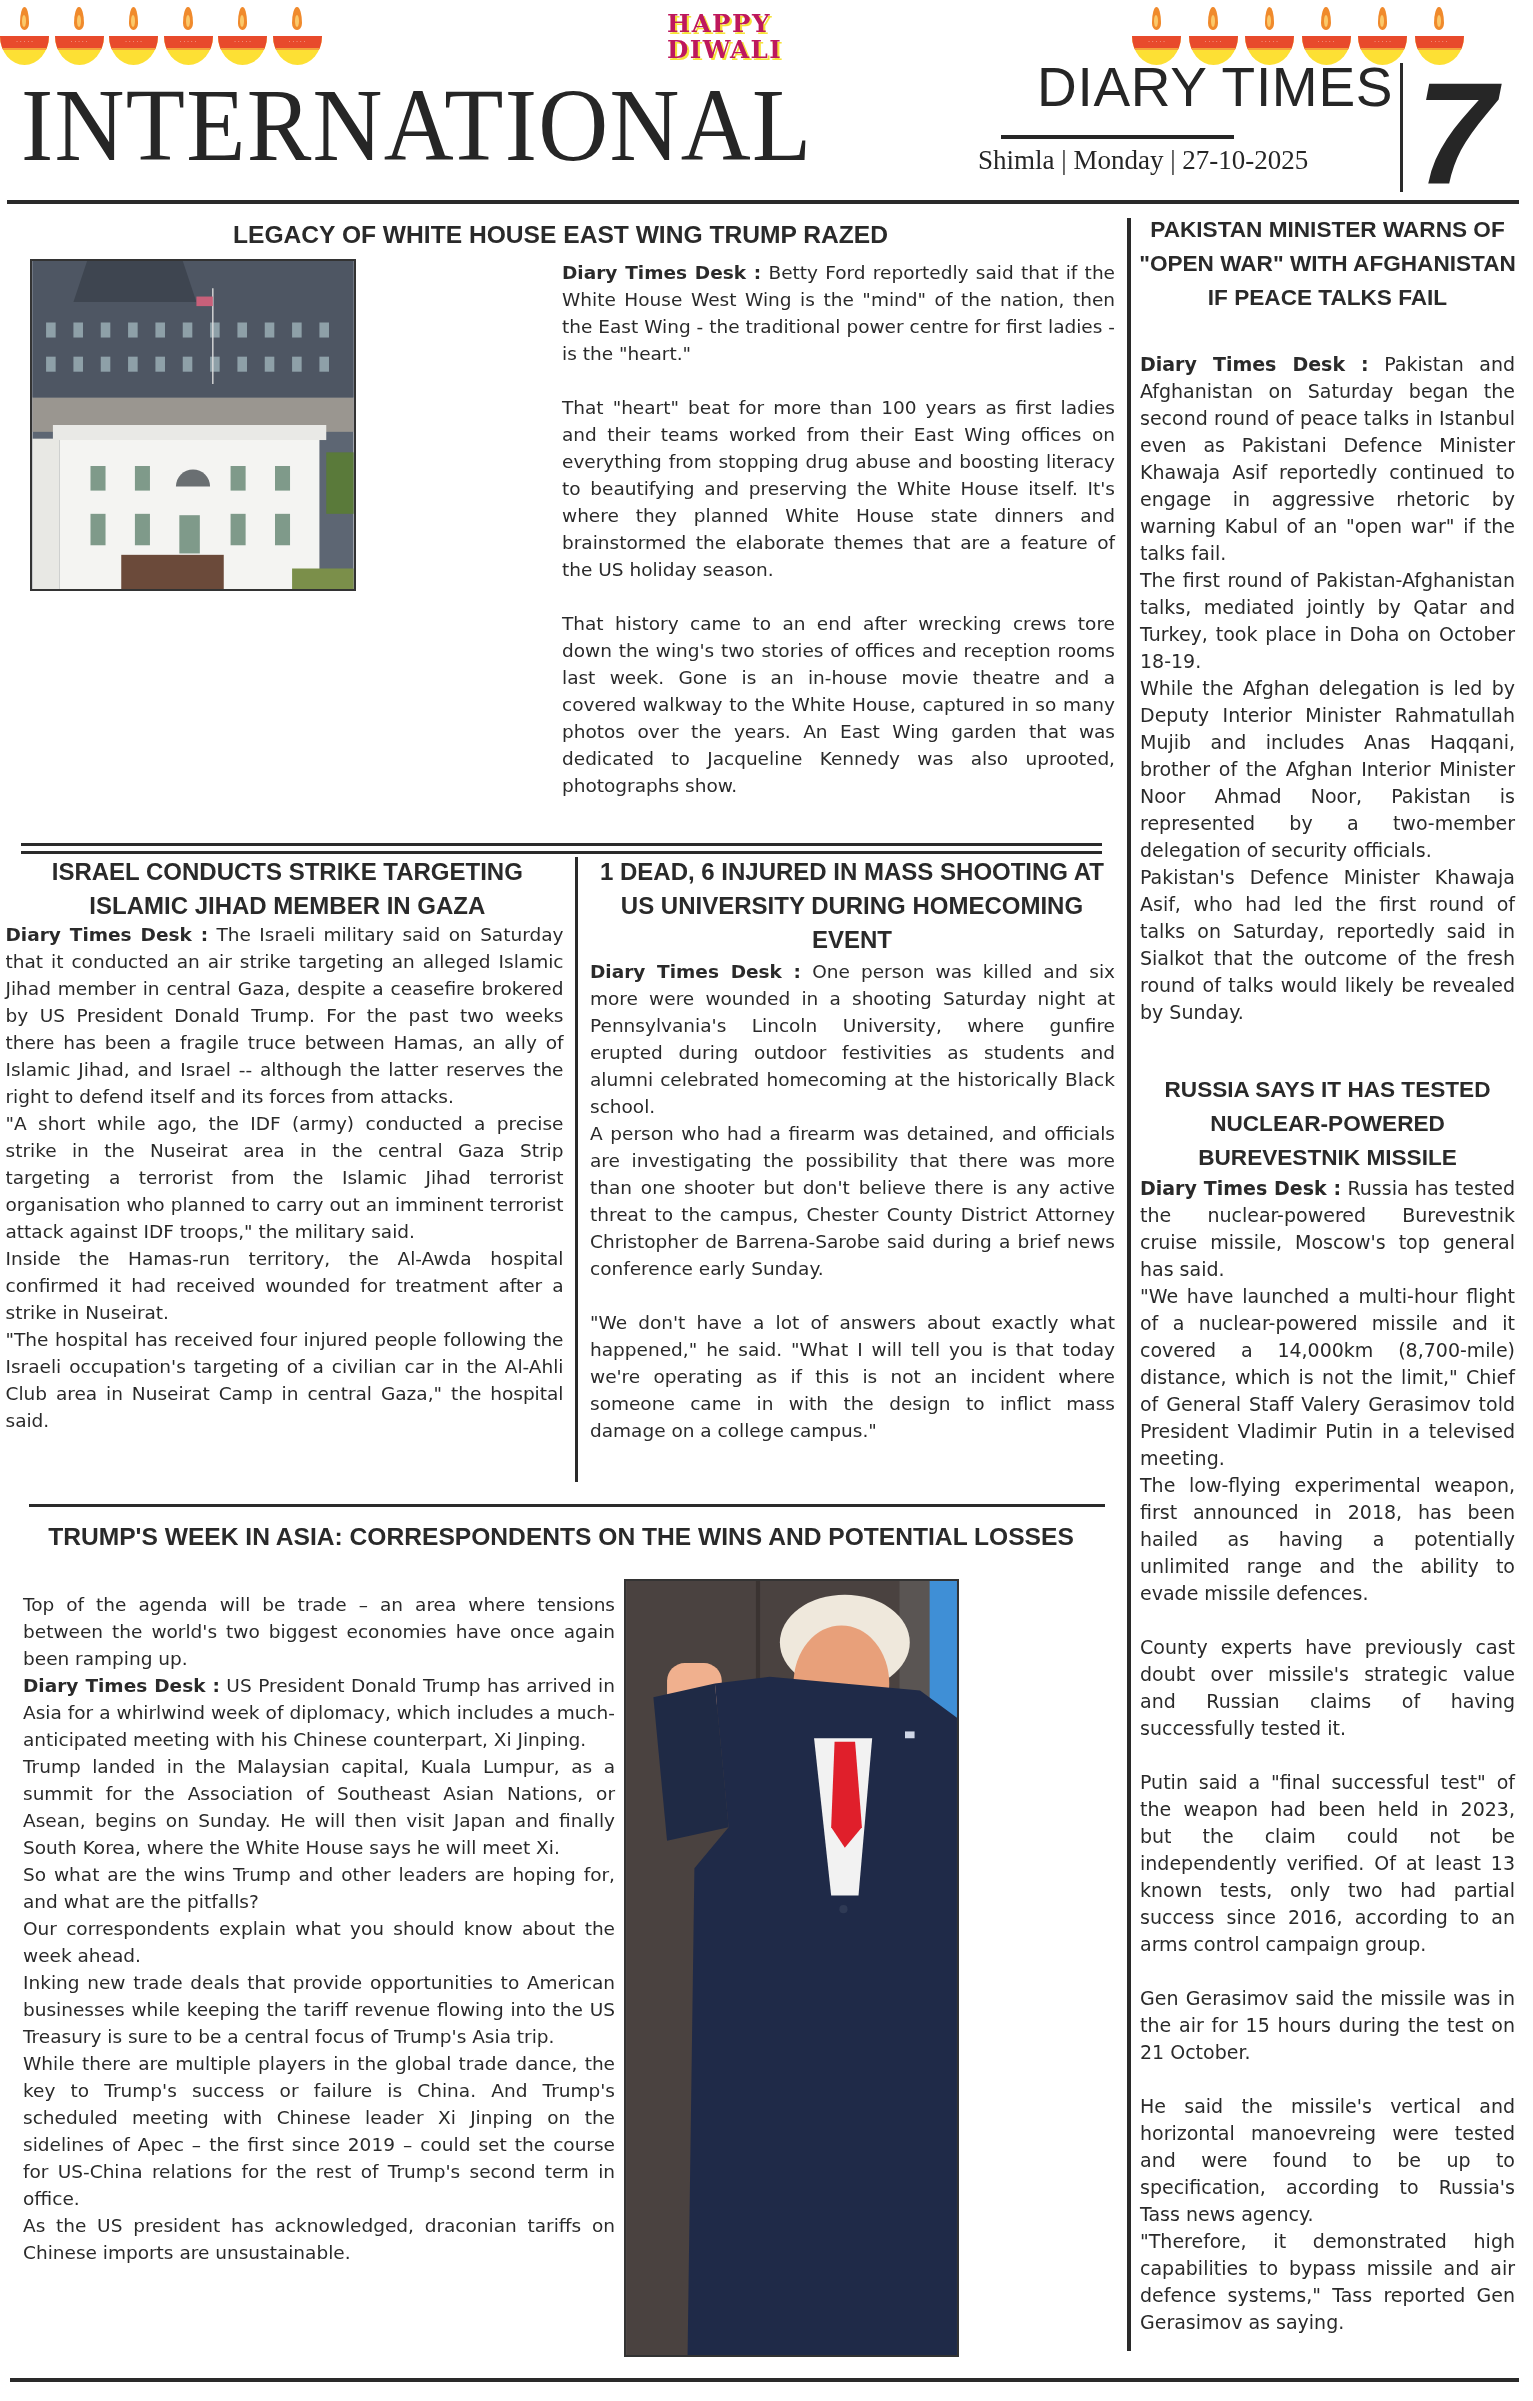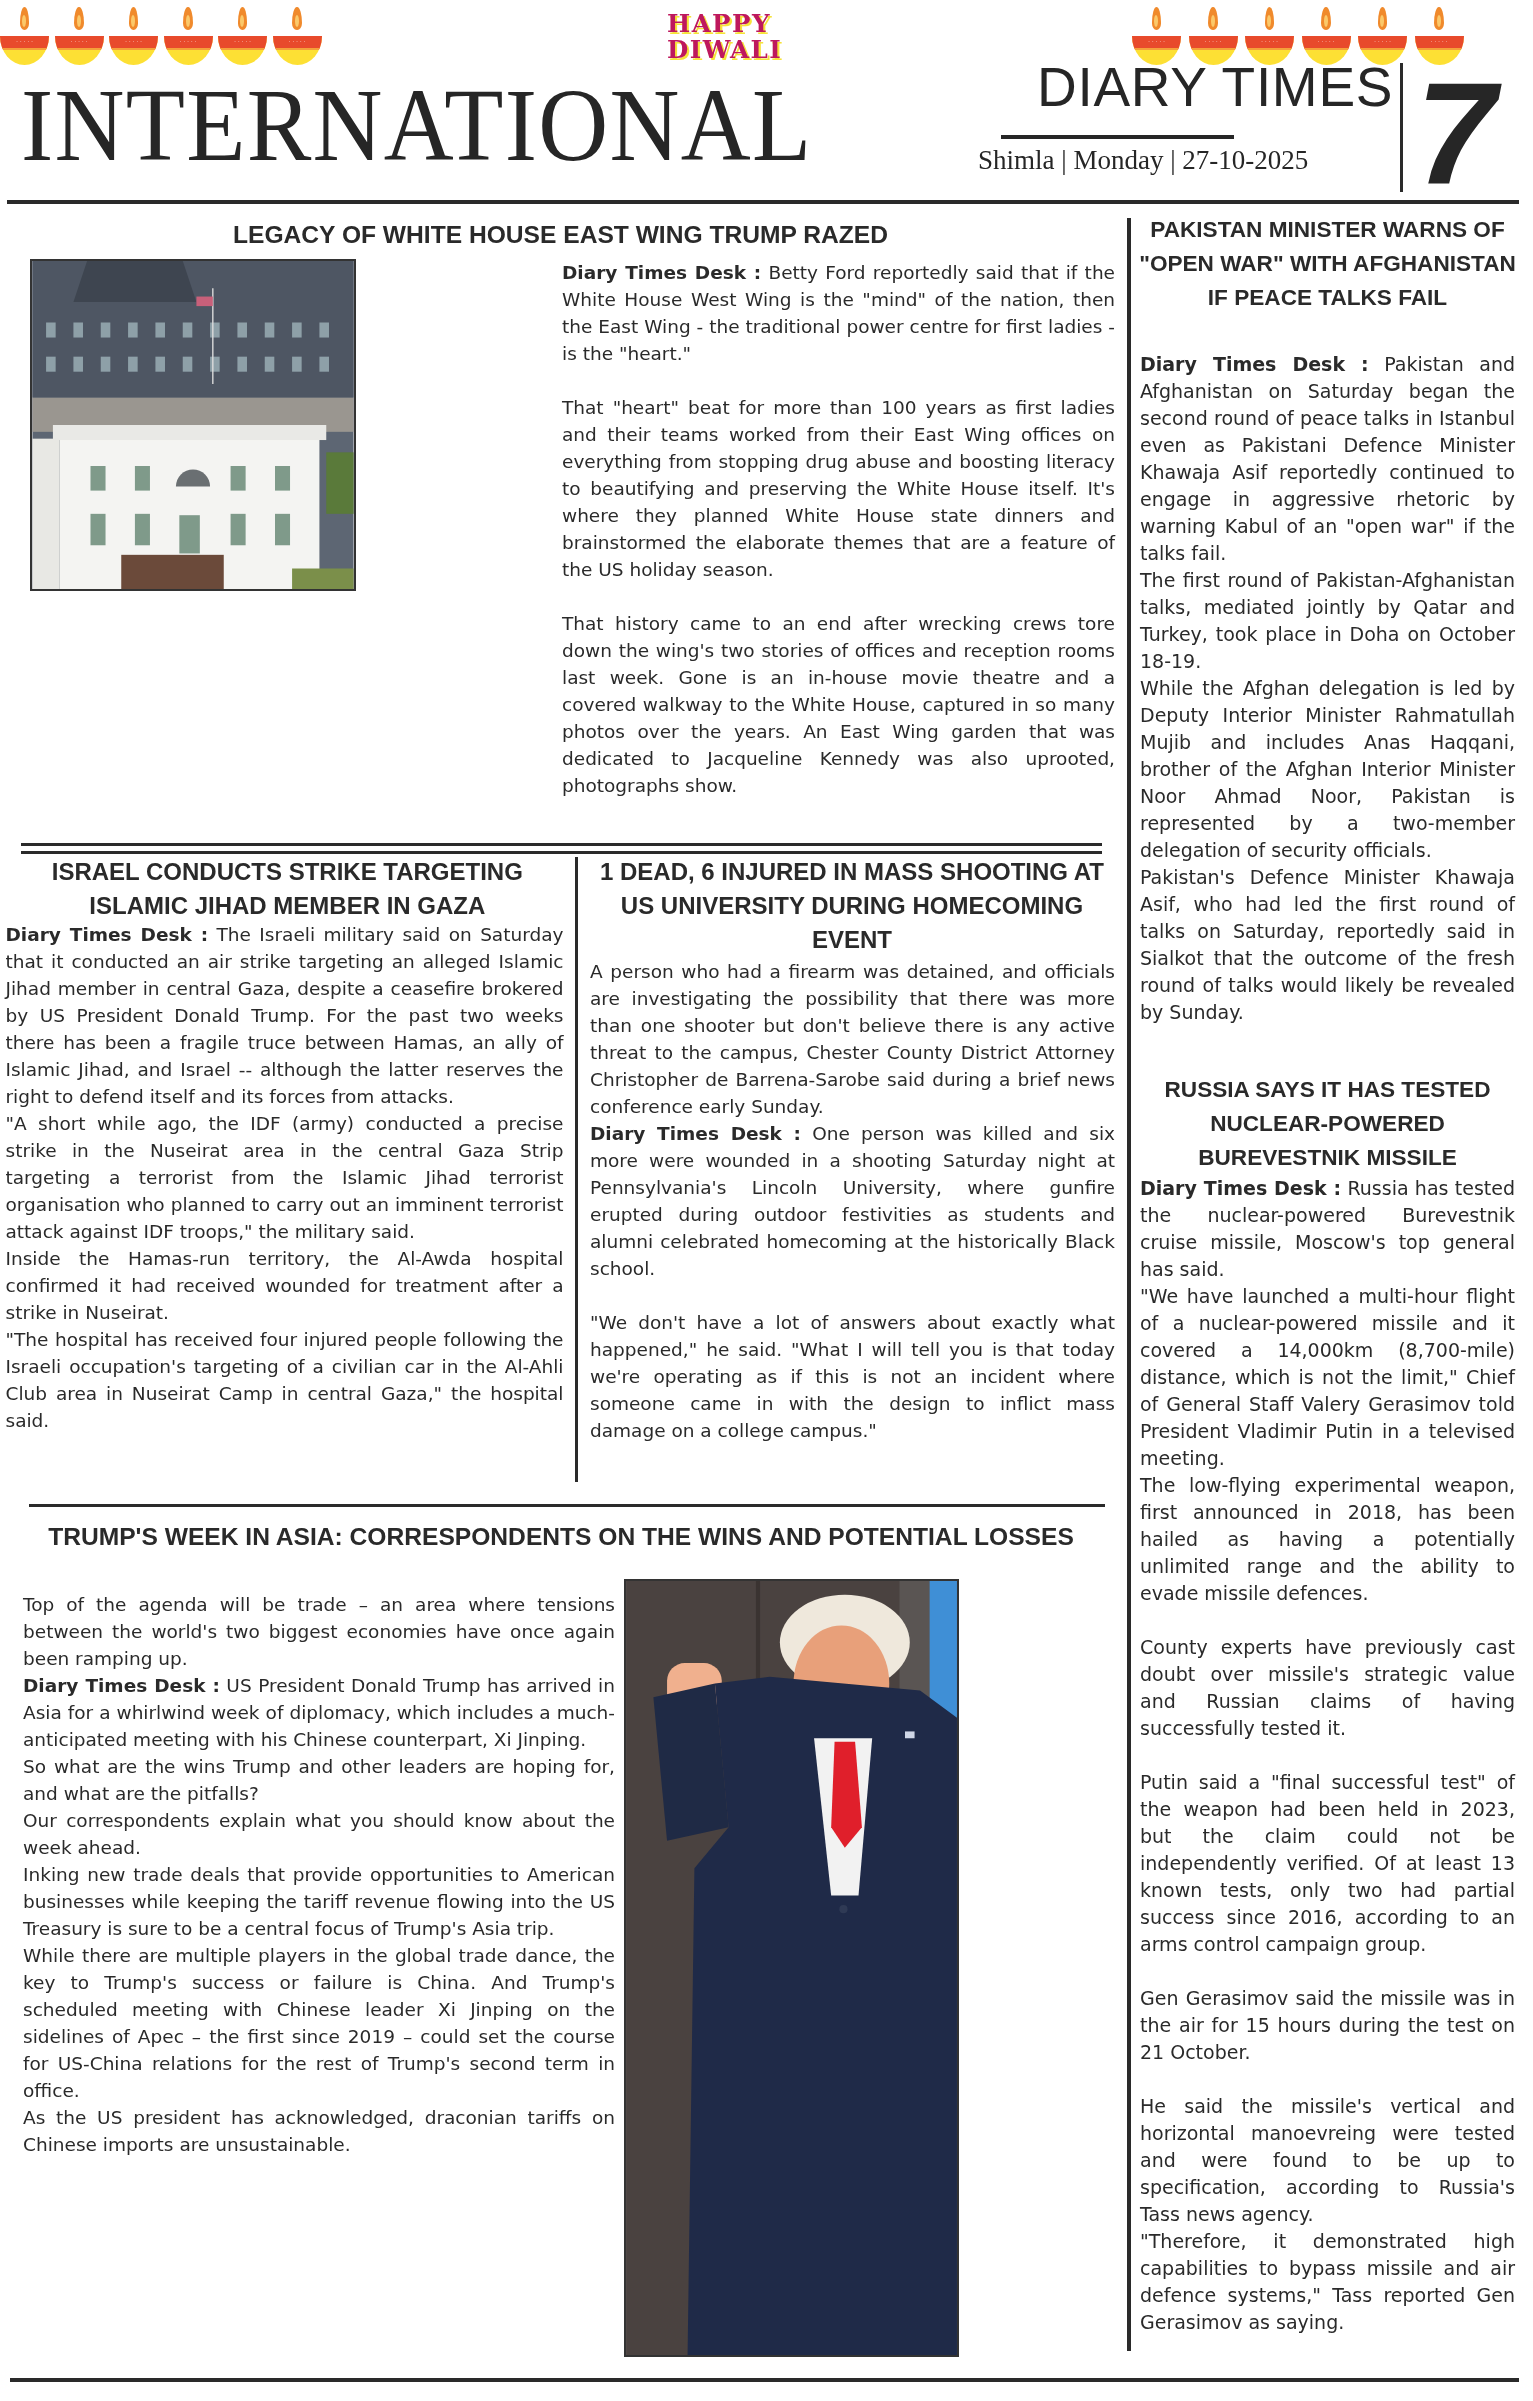--- a/index.html
+++ b/index.html
@@ -218,31 +218,32 @@
 <div class="body" style="left:5.5px;top:921px;width:558px;">
   <p><span class="desk">Diary Times Desk :</span><span> The Israeli military said on Saturday that it conducted an air strike targeting an alleged Islamic Jihad member in central Gaza, despite a ceasefire brokered by US President Donald Trump. For the past two weeks there has been a fragile truce between Hamas, an ally of Islamic Jihad, and Israel -- although the latter reserves the right to defend itself and its forces from attacks.</span></p>
   <p>"A short while ago, the IDF (army) conducted a precise strike in the Nuseirat area in the central Gaza Strip targeting a terrorist from the Islamic Jihad terrorist organisation who planned to carry out an imminent terrorist attack against IDF troops," the military said.</p>
   <p>Inside the Hamas-run territory, the Al-Awda hospital confirmed it had received wounded for treatment after a strike in Nuseirat.</p>
   <p>"The hospital has received four injured people following the Israeli occupation's targeting of a civilian car in the Al-Ahli Club area in Nuseirat Camp in central Gaza," the hospital said.</p>
 </div>
 
 <div class="vrule" style="left:575px;top:857px;height:625px;width:3.4px;"></div>
 <div class="headline" style="left:582px;top:855px;width:540px;font-size:24px;line-height:34px;">1 DEAD, 6 INJURED IN MASS SHOOTING AT US UNIVERSITY DURING HOMECOMING EVENT</div>
 <div class="body" style="left:590px;top:958px;width:525px;">
+  <p><span class="desk">Diary Times Desk :</span><span> One person was killed and six more were wounded in a shooting Saturday night at Pennsylvania's Lincoln University, where gunfire erupted during outdoor festivities as students and alumni celebrated homecoming at the historically Black school.</span></p>
   <p>A person who had a firearm was detained, and officials are investigating the possibility that there was more than one shooter but don't believe there is any active threat to the campus, Chester County District Attorney Christopher de Barrena-Sarobe said during a brief news conference early Sunday.</p>
-  <p><span class="desk">Diary Times Desk :</span><span> One person was killed and six more were wounded in a shooting Saturday night at Pennsylvania's Lincoln University, where gunfire erupted during outdoor festivities as students and alumni celebrated homecoming at the historically Black school.</span></p>
   <p class="gap">"We don't have a lot of answers about exactly what happened," he said. "What I will tell you is that today we're operating as if this is not an incident where someone came in with the design to inflict mass damage on a college campus."</p>
 </div>
 
 <div class="rule" style="left:29px;top:1504px;width:1076px;height:3.4px;"></div>
 
 <div class="headline" style="left:20.5px;top:1517px;width:1081px;font-size:24.6px;line-height:40px;">TRUMP'S WEEK IN ASIA:  CORRESPONDENTS ON THE WINS AND POTENTIAL LOSSES</div>
 <div class="body" style="left:23px;top:1591px;width:592px;">
   <p>Top of the agenda will be trade – an area where tensions between the world's two biggest economies have once again been ramping up.</p>
   <p><span class="desk">Diary Times Desk :</span><span> US President Donald Trump has arrived in Asia for a whirlwind week of diplomacy, which includes a much-anticipated meeting with his Chinese counterpart, Xi Jinping.</span></p>
+  <p>Trump landed in the Malaysian capital, Kuala Lumpur, as a summit for the Association of Southeast Asian Nations, or Asean, begins on Sunday. He will then visit Japan and finally South Korea, where the White House says he will meet Xi.</p>
   <p>So what are the wins Trump and other leaders are hoping for, and what are the pitfalls?</p>
   <p>Our correspondents explain what you should know about the week ahead.</p>
   <p>Inking new trade deals that provide opportunities to American businesses while keeping the tariff revenue flowing into the US Treasury is sure to be a central focus of Trump's Asia trip.</p>
   <p>While there are multiple players in the global trade dance, the key to Trump's success or failure is China. And Trump's scheduled meeting with Chinese leader Xi Jinping on the sidelines of Apec – the first since 2019 – could set the course for US-China relations for the rest of Trump's second term in office.</p>
   <p>As the US president has acknowledged, draconian tariffs on Chinese imports are unsustainable.</p>
 </div>
 
 <div class="photo" style="left:624px;top:1579px;width:331px;height:774px;">
   <svg width="331" height="774" viewBox="0 0 484 1132">
     <rect width="484" height="1132" fill="#4a4240"></rect>

